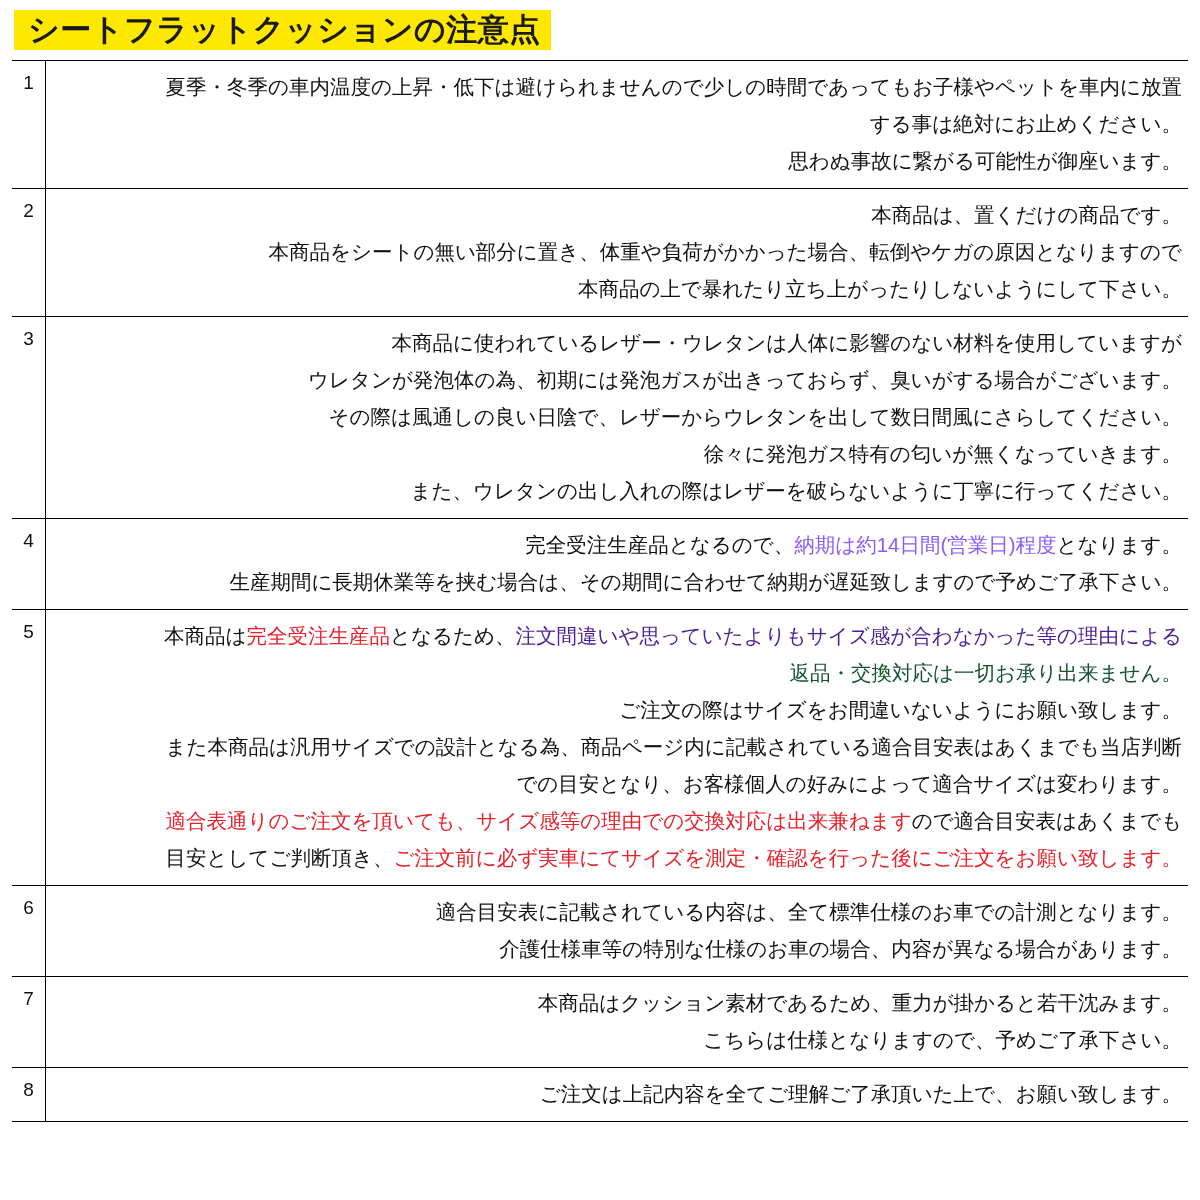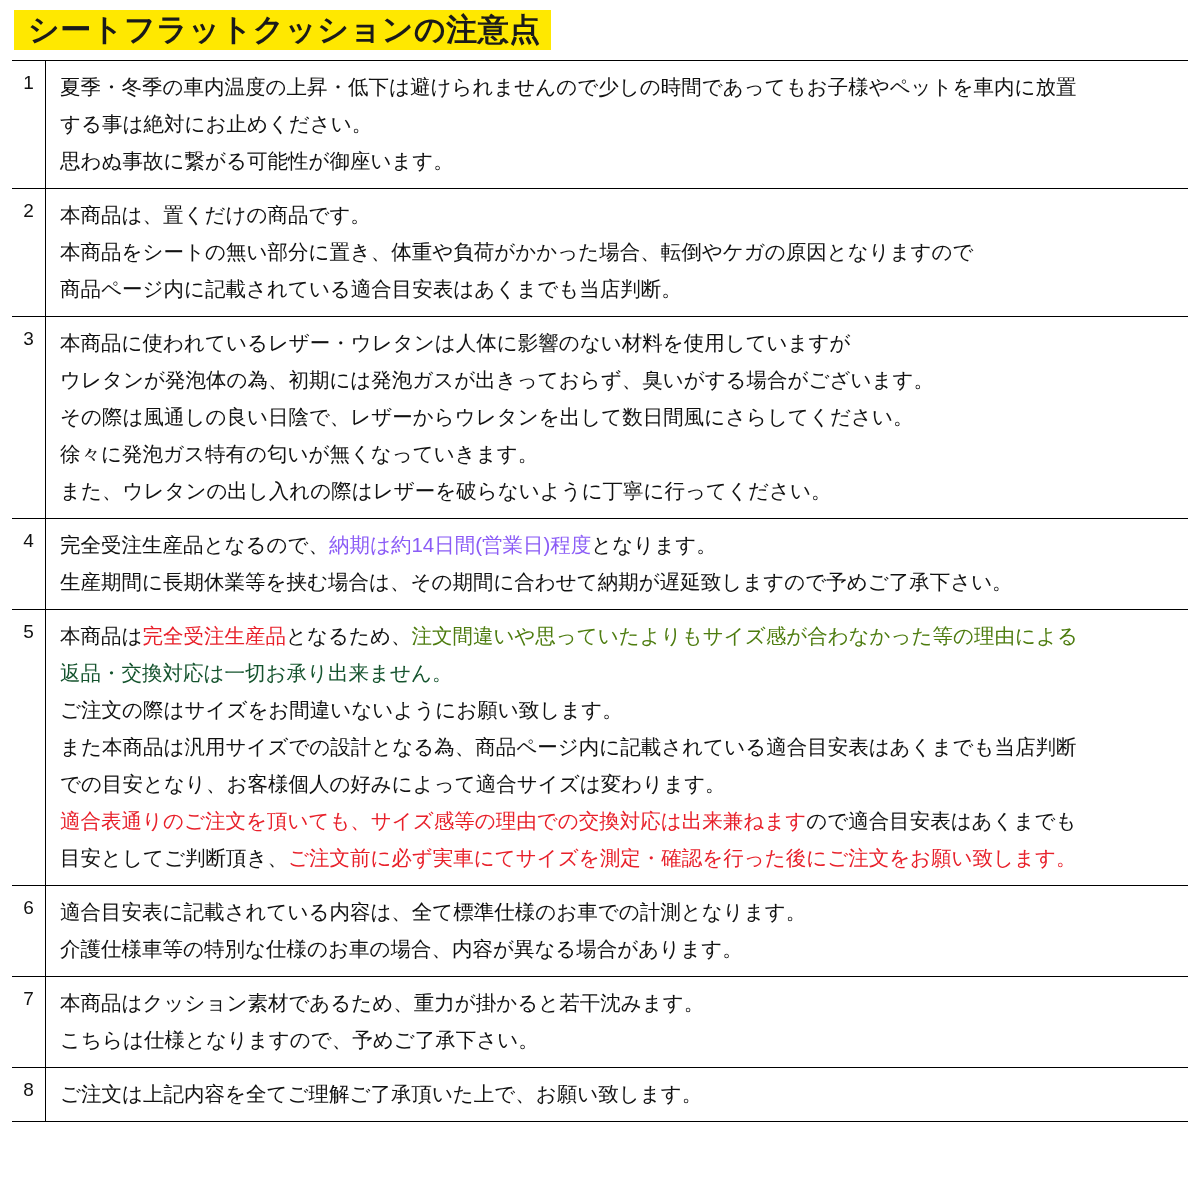--- a/index.html
+++ b/index.html
@@ -52,20 +52,21 @@
   }
   .notice-table tr {
     border-top: 1.6px solid #000;
     border-bottom: 1.6px solid #000;
   }
   .notice-table td {
     border-top: 1.6px solid #000;
     border-bottom: 1.6px solid #000;
     vertical-align: top;
     padding: 0;
+    text-align: right;
   }
   td.num-cell {
     width: 33px;
     border-right: 1.6px solid #000;
     text-align: center;
     font-size: 19px;
     color: #111;
     padding-top: 11px;
     font-weight: normal;
   }
@@ -97,21 +98,21 @@
             <div class="line"><span>夏季・冬季の車内温度の上昇・低下は避けられませんので少しの時間であってもお子様やペットを車内に放置</span></div>
             <div class="line"><span>する事は絶対にお止めください。</span></div>
             <div class="line"><span>思わぬ事故に繋がる可能性が御座います。</span></div>
           </td>
         </tr>
         <tr>
           <td class="num-cell">2</td>
           <td class="body-cell">
             <div class="line"><span>本商品は、置くだけの商品です。</span></div>
             <div class="line"><span>本商品をシートの無い部分に置き、体重や負荷がかかった場合、転倒やケガの原因となりますので</span></div>
-            <div class="line"><span>商品ページ内に記載されている適合目安表はあくまでも当店判断。</span></div>
+            <div class="line"><span>本商品の上で暴れたり立ち上がったりしないようにして下さい。</span></div>
           </td>
         </tr>
         <tr>
           <td class="num-cell">3</td>
           <td class="body-cell">
             <div class="line"><span>本商品に使われているレザー・ウレタンは人体に影響のない材料を使用していますが</span></div>
             <div class="line"><span>ウレタンが発泡体の為、初期には発泡ガスが出きっておらず、臭いがする場合がございます。</span></div>
             <div class="line"><span>その際は風通しの良い日陰で、レザーからウレタンを出して数日間風にさらしてください。</span></div>
             <div class="line"><span>徐々に発泡ガス特有の匂いが無くなっていきます。</span></div>
             <div class="line"><span>また、ウレタンの出し入れの際はレザーを破らないように丁寧に行ってください。</span></div>
@@ -120,21 +121,21 @@
         <tr>
           <td class="num-cell">4</td>
           <td class="body-cell">
             <div class="line"><span>完全受注生産品となるので、</span><span style="color: #8b5cf6;">納期は約14日間(営業日)程度</span><span>となります。</span></div>
             <div class="line"><span>生産期間に長期休業等を挟む場合は、その期間に合わせて納期が遅延致しますので予めご了承下さい。</span></div>
           </td>
         </tr>
         <tr>
           <td class="num-cell">5</td>
           <td class="body-cell">
-            <div class="line"><span>本商品は</span><span style="color: rgb(232, 32, 42); margin-top: 10px;">完全受注生産品</span><span>となるため、</span><span style="color: #4d7c0f;">注文間違いや思っていたよりもサイズ感が合わなかった等の理由による</span></div>
+            <div class="line"><span>本商品は</span><span style="color: rgb(232, 32, 42); margin-top: 10px;">完全受注生産品</span><span>となるため、</span><span style="color: #4c1d95;">注文間違いや思っていたよりもサイズ感が合わなかった等の理由による</span></div>
             <div class="line"><span style="color: #14532d;">返品・交換対応は一切お承り出来ません。</span></div>
             <div class="line"><span>ご注文の際はサイズをお間違いないようにお願い致します。</span></div>
             <div class="line"><span>また本商品は汎用サイズでの設計となる為、商品ページ内に記載されている適合目安表はあくまでも当店判断</span></div>
             <div class="line"><span>での目安となり、お客様個人の好みによって適合サイズは変わります。</span></div>
             <div class="line"><span style="color: rgb(232, 32, 42);">適合表通りのご注文を頂いても、サイズ感等の理由での交換対応は出来兼ねます</span><span>ので適合目安表はあくまでも</span></div>
             <div class="line"><span>目安としてご判断頂き、</span><span style="color: rgb(232, 32, 42);">ご注文前に必ず実車にてサイズを測定・確認を行った後にご注文をお願い致します。</span></div>
           </td>
         </tr>
         <tr>
           <td class="num-cell">6</td>

